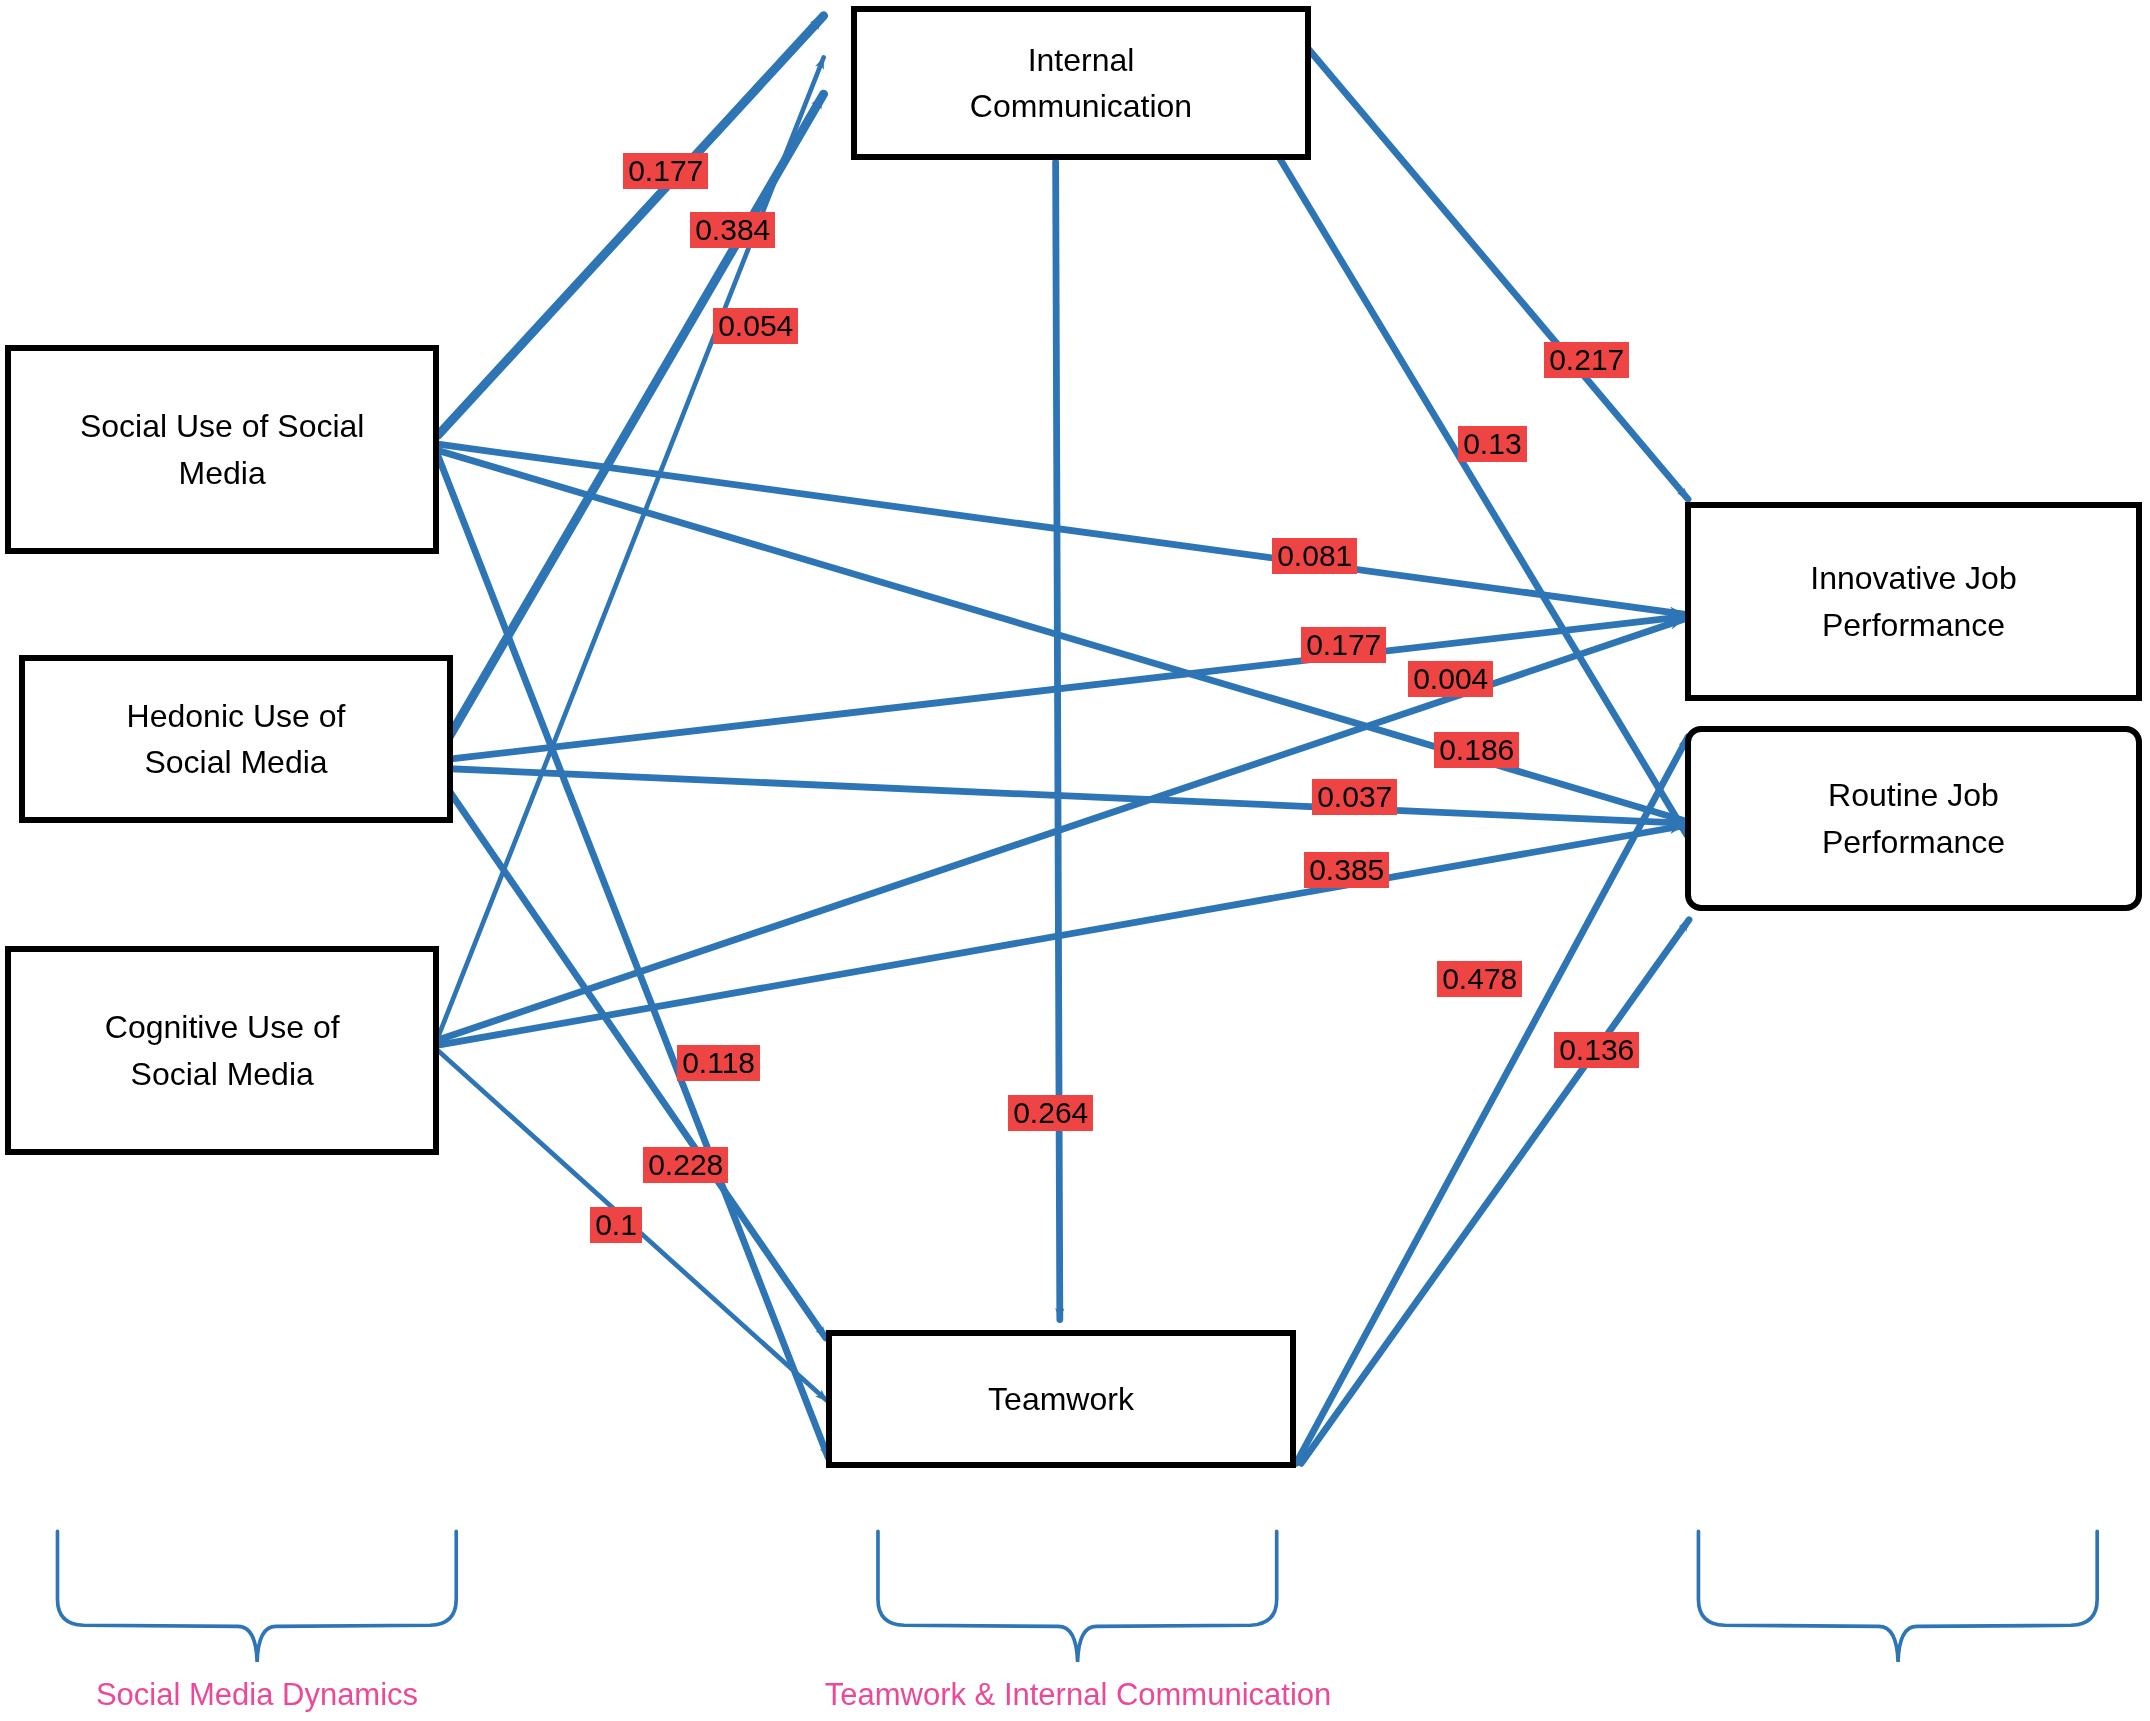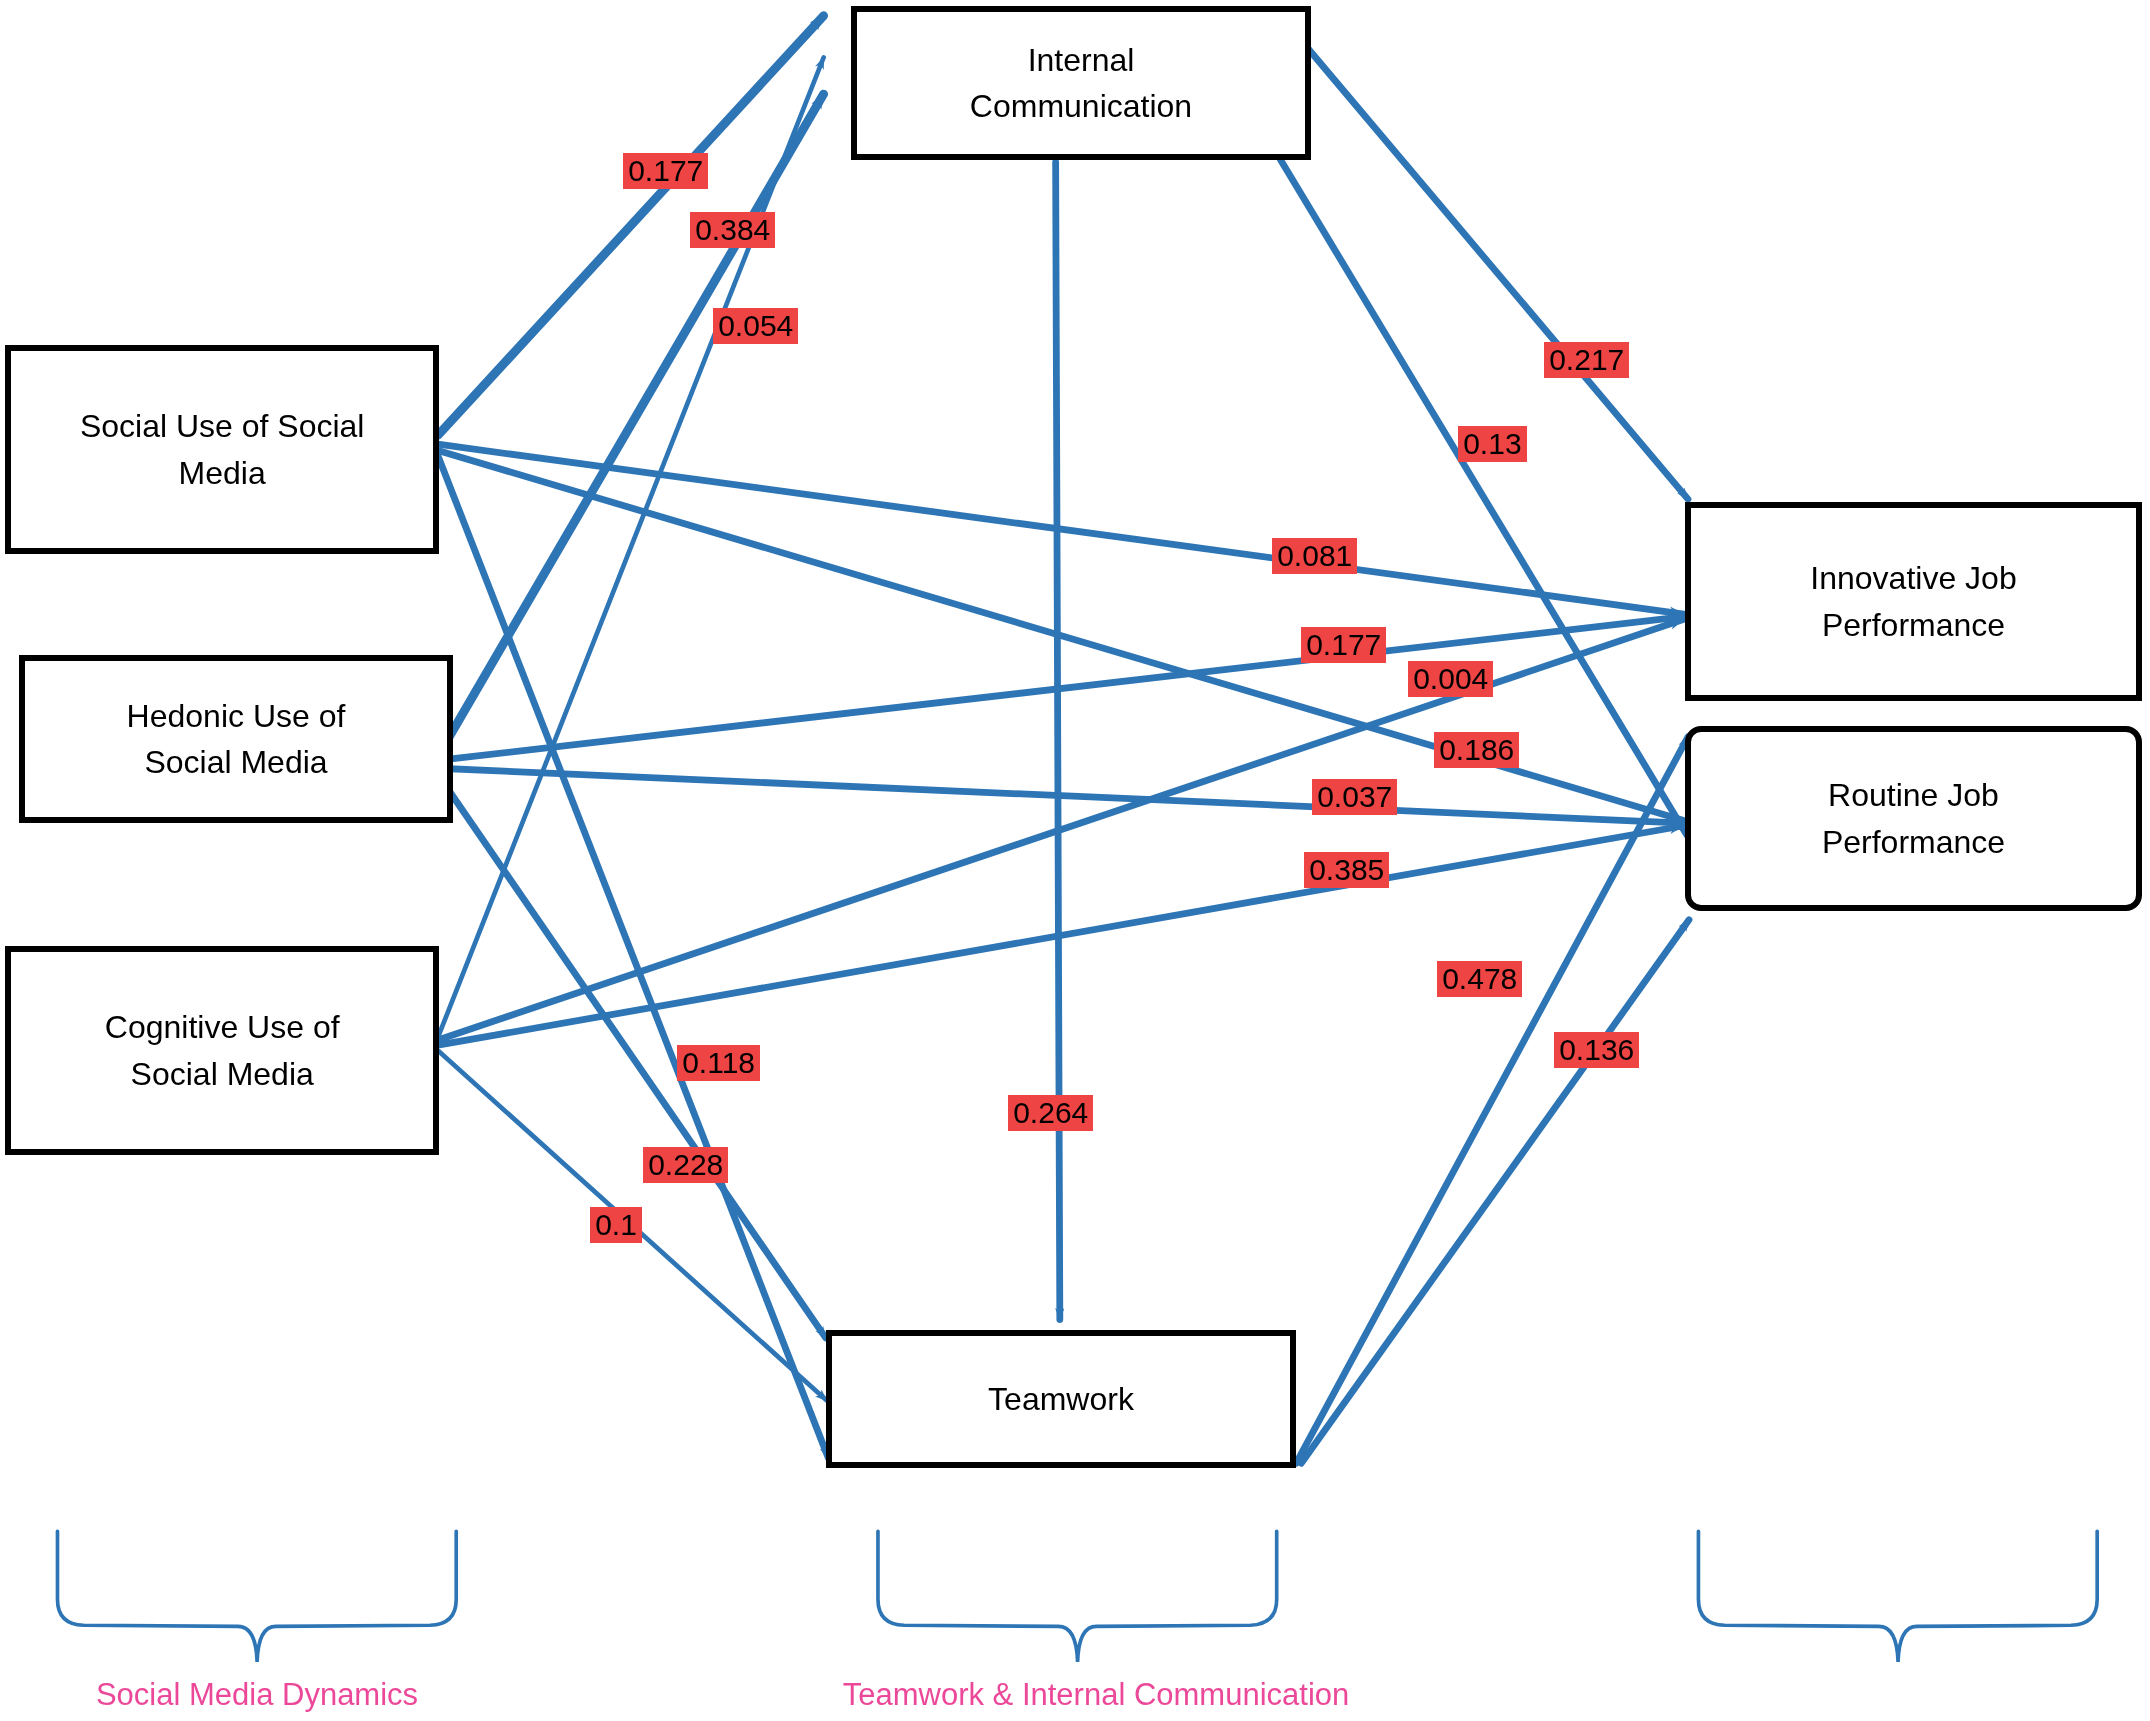--- a/index.html
+++ b/index.html
@@ -190,17 +190,17 @@
   <div class="edge-label" style="left:1008px; top:1095px;">0.264</div>
 
   <div class="edge-label" style="left:677px; top:1045px;">0.118</div>
 
   <div class="edge-label" style="left:643px; top:1147px;">0.228</div>
 
   <div class="edge-label" style="left:590px; top:1207px;">0.1</div>
 
   <div class="group-label" style="left:57px; top:1677px; width:400px;">Social Media Dynamics</div>
 
-  <div class="group-label" style="left:797px; top:1677px; width:598px;">Teamwork &amp; Internal Communication</div>
+  <div class="group-label" style="left:779px; top:1677px; width:598px;">Teamwork &amp; Internal Communication</div>
 
 
 </div>
 
 
 </body></html>

